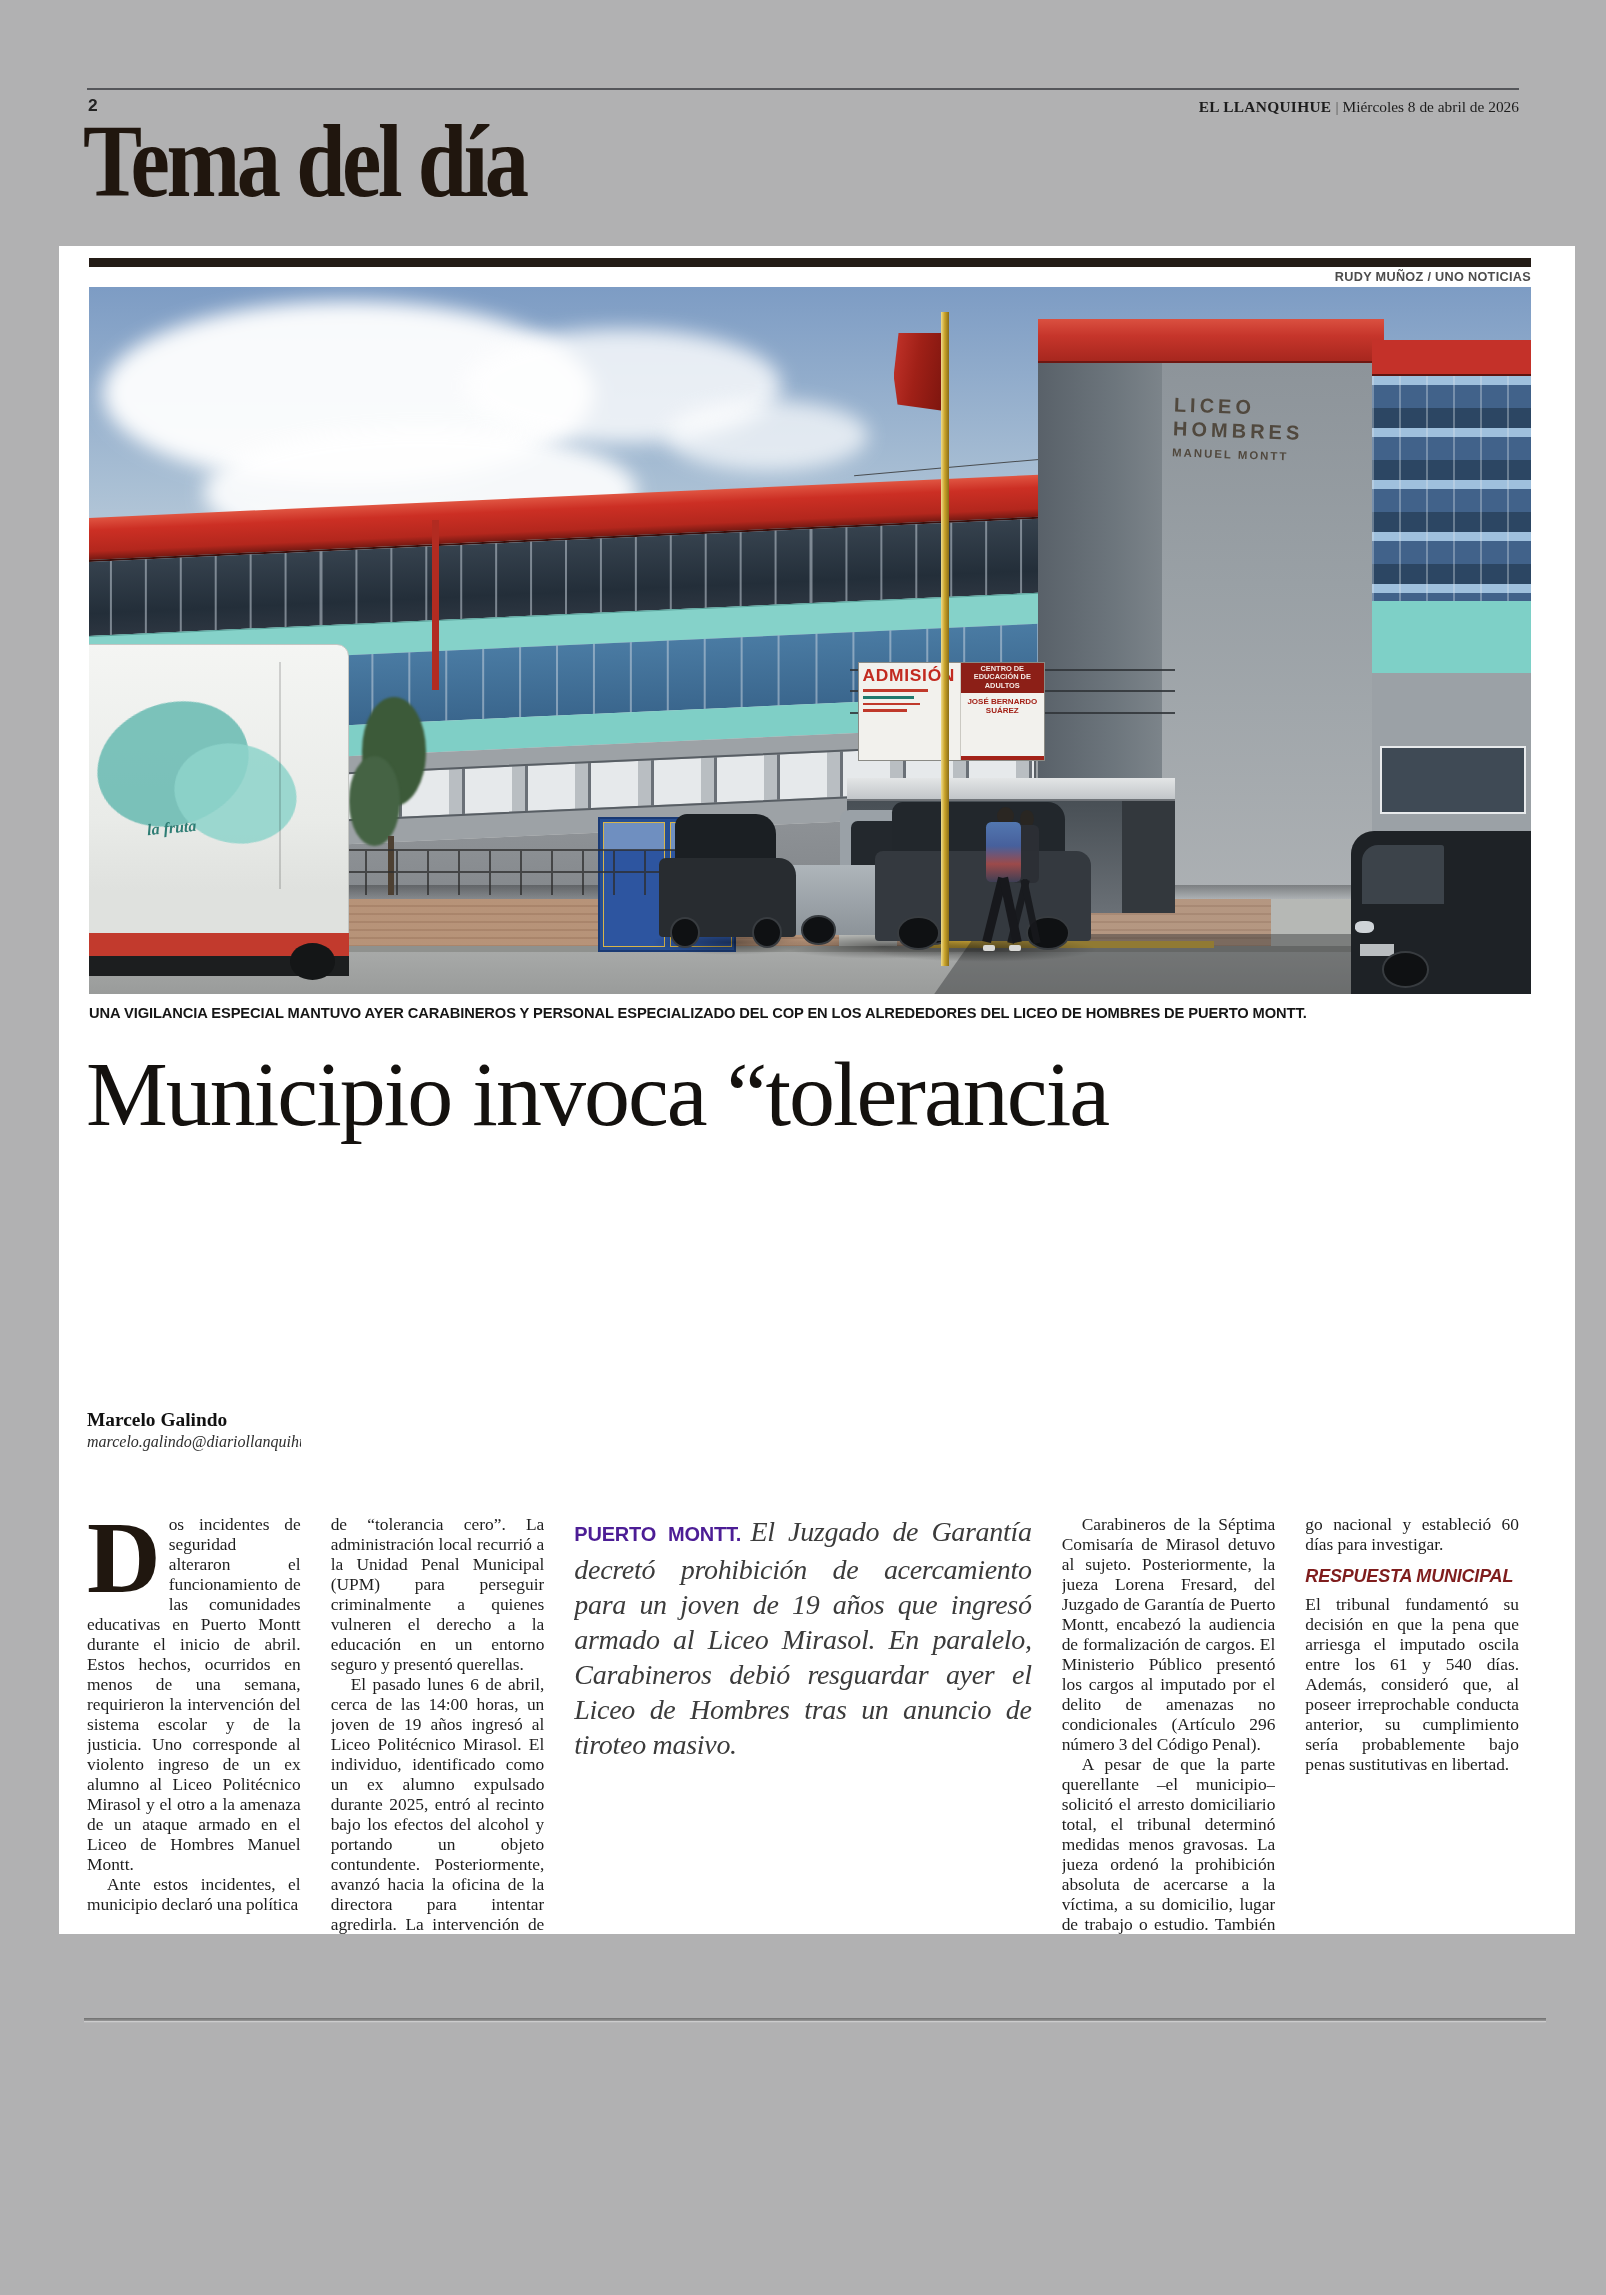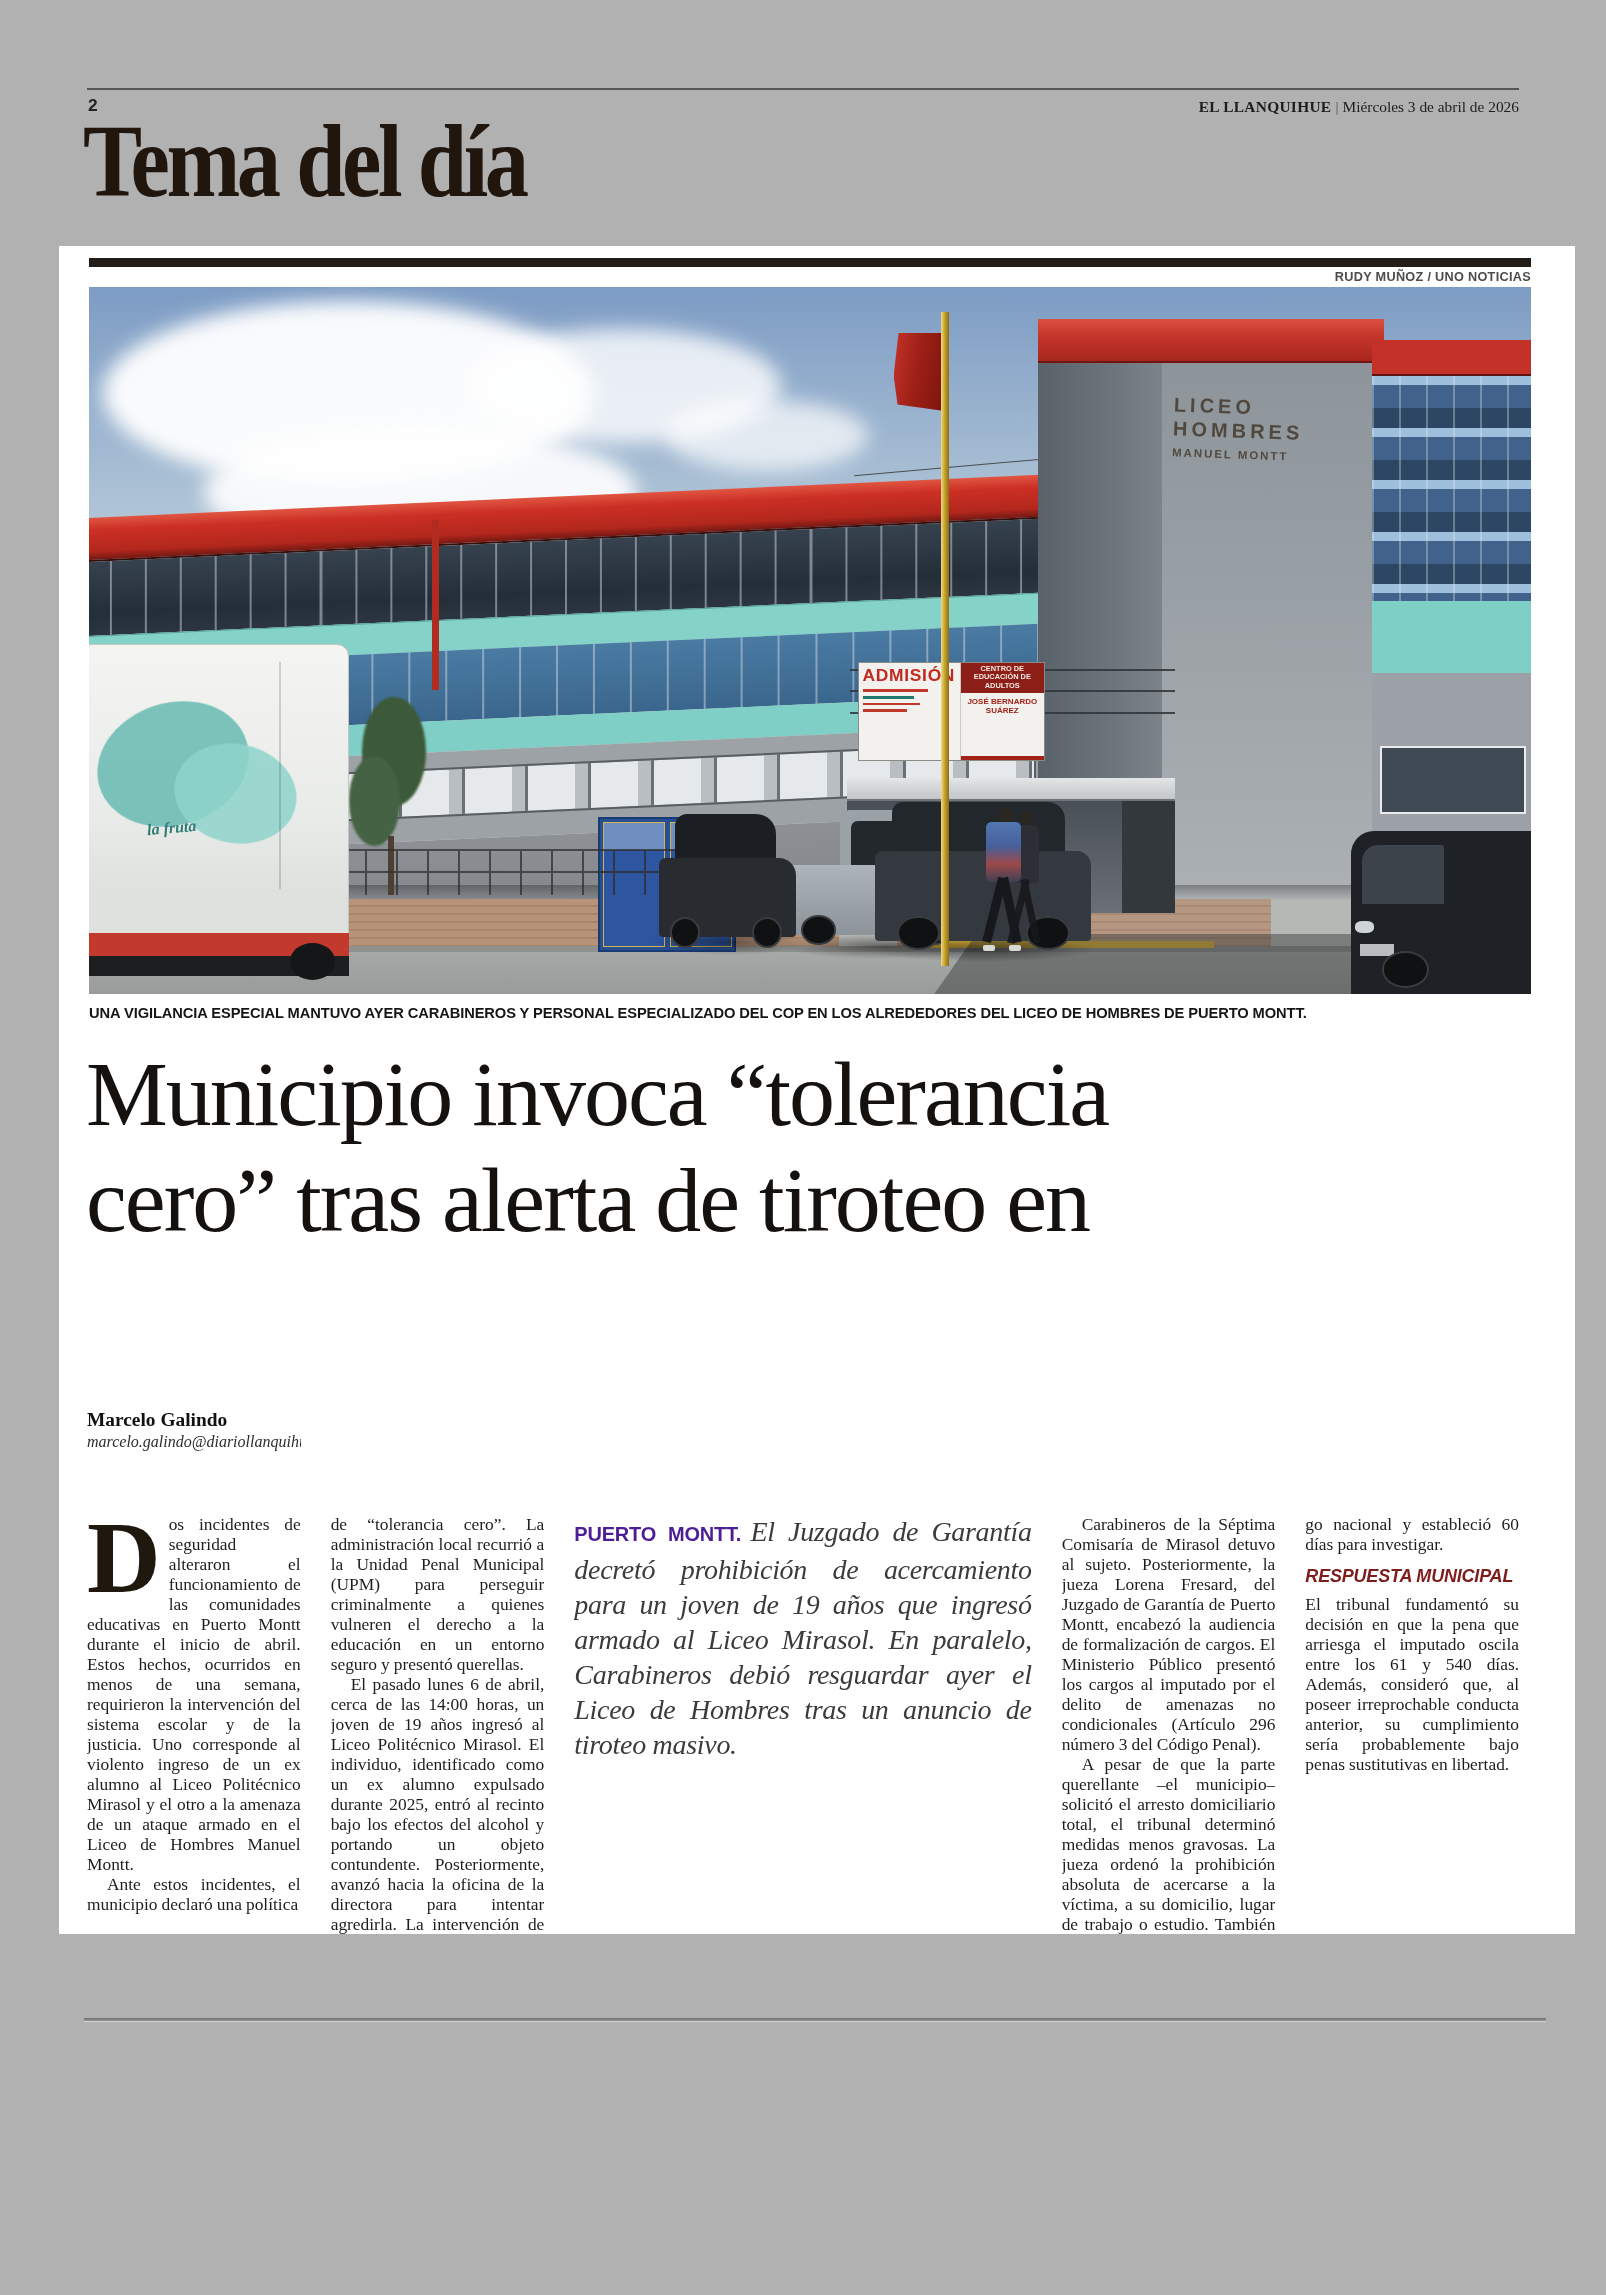--- a/index.html
+++ b/index.html
@@ -150,21 +150,21 @@
   .legL { left:28%; transform:rotate(14deg); }
   .legR { left:52%; transform:rotate(-12deg); }
   .shoe { position:absolute; bottom:-2%; width:18%; height:4%; background:#d8d8d5; border-radius:2px; }
 </style>
 </head>
 <body style="background: rgb(177, 177, 178);">
 
 <div class="abs" id="top-rule"></div>
 <div class="abs" id="page-number">2</div>
 <div class="abs" id="dateline">
-  <span class="mast">EL LLANQUIHUE</span><span class="sep">|</span><span>Miércoles 3 de abril de 2026</span>
+  <span class="mast">EL LLANQUIHUE</span><span class="sep">|</span><span>Miércoles 8 de abril de 2026</span>
 </div>
 <div class="abs" id="section-title">Tema del día</div>
 
 <div class="abs" id="panel">
 
   <div class="abs" id="photo-topbar"></div>
   <div class="abs" id="photo-credit">RUDY MUÑOZ / UNO NOTICIAS</div>
 
   <div class="abs" id="photo">
 
@@ -313,21 +313,20 @@
       <div class="leg legR"></div>
       <div class="shoe" style="left:18%;"></div>
       <div class="shoe" style="left:56%;"></div>
     </div>
   </div>
 
   <div class="abs" id="caption">UNA VIGILANCIA ESPECIAL MANTUVO AYER CARABINEROS Y PERSONAL ESPECIALIZADO DEL COP EN LOS ALREDEDORES DEL LICEO DE HOMBRES DE PUERTO MONTT.</div>
 
   <div class="abs" id="headline">
     <div>Municipio invoca “tolerancia</div>
-    <div>cero” tras alerta de tiroteo en</div>
   </div>
 
   <div class="abs" id="cols">
 
     <div class="col">
       <div id="byline-block">
         <div id="byline-name">Marcelo Galindo</div>
         <div id="byline-email">marcelo.galindo@diariollanquihue.cl</div>
       </div>
       <p class="bp"><span class="dropcap">D</span><span>os incidentes de seguridad alteraron el funcionamiento de las comunidades educativas en Puerto Montt durante el inicio de abril. Estos hechos, ocurridos en menos de una semana, requirieron la intervención del sistema escolar y de la justicia. Uno corresponde al violento ingreso de un ex alumno al Liceo Politécnico Mirasol y el otro a la amenaza de un ataque armado en el Liceo de Hombres Manuel Montt.</span></p>

